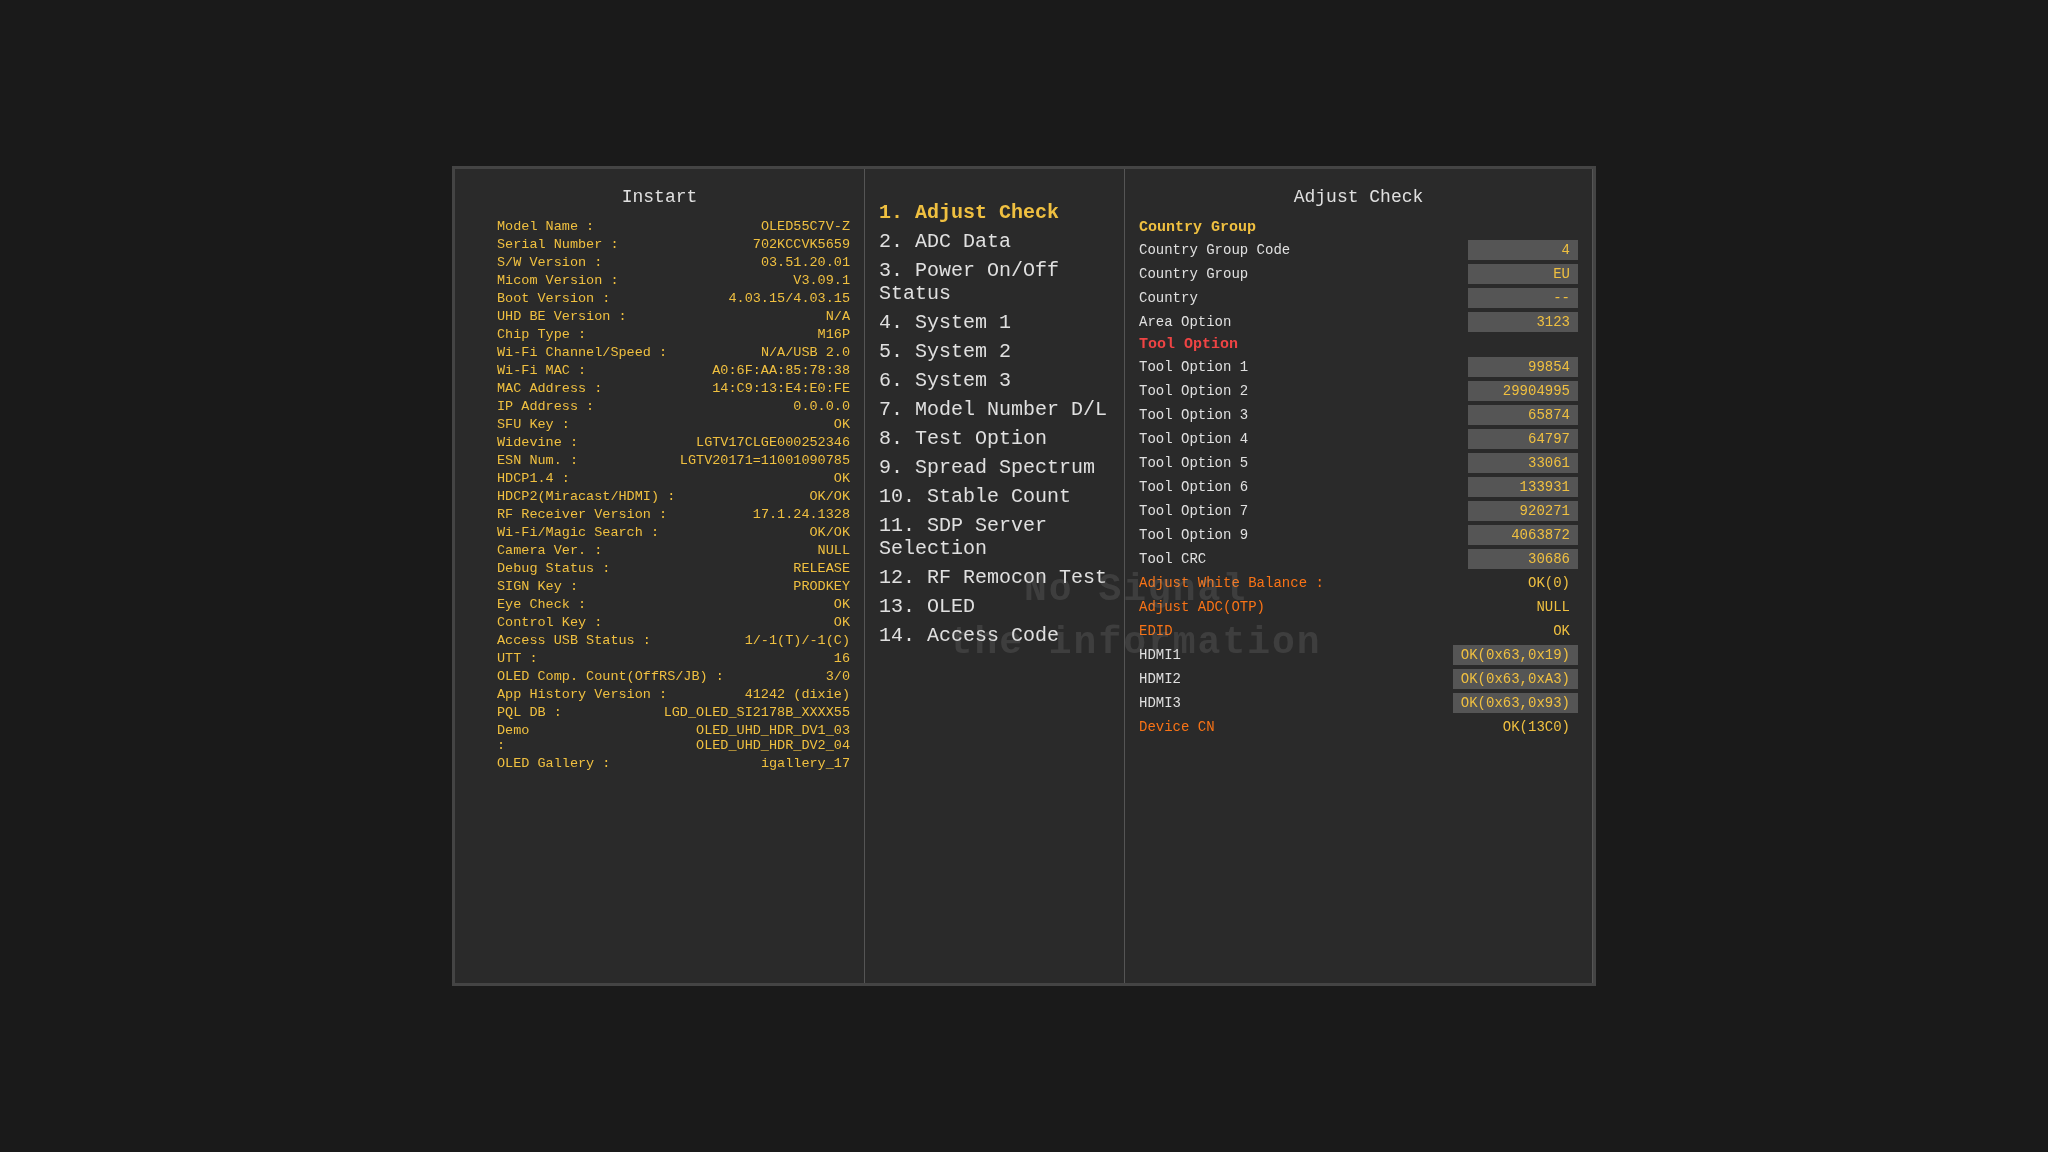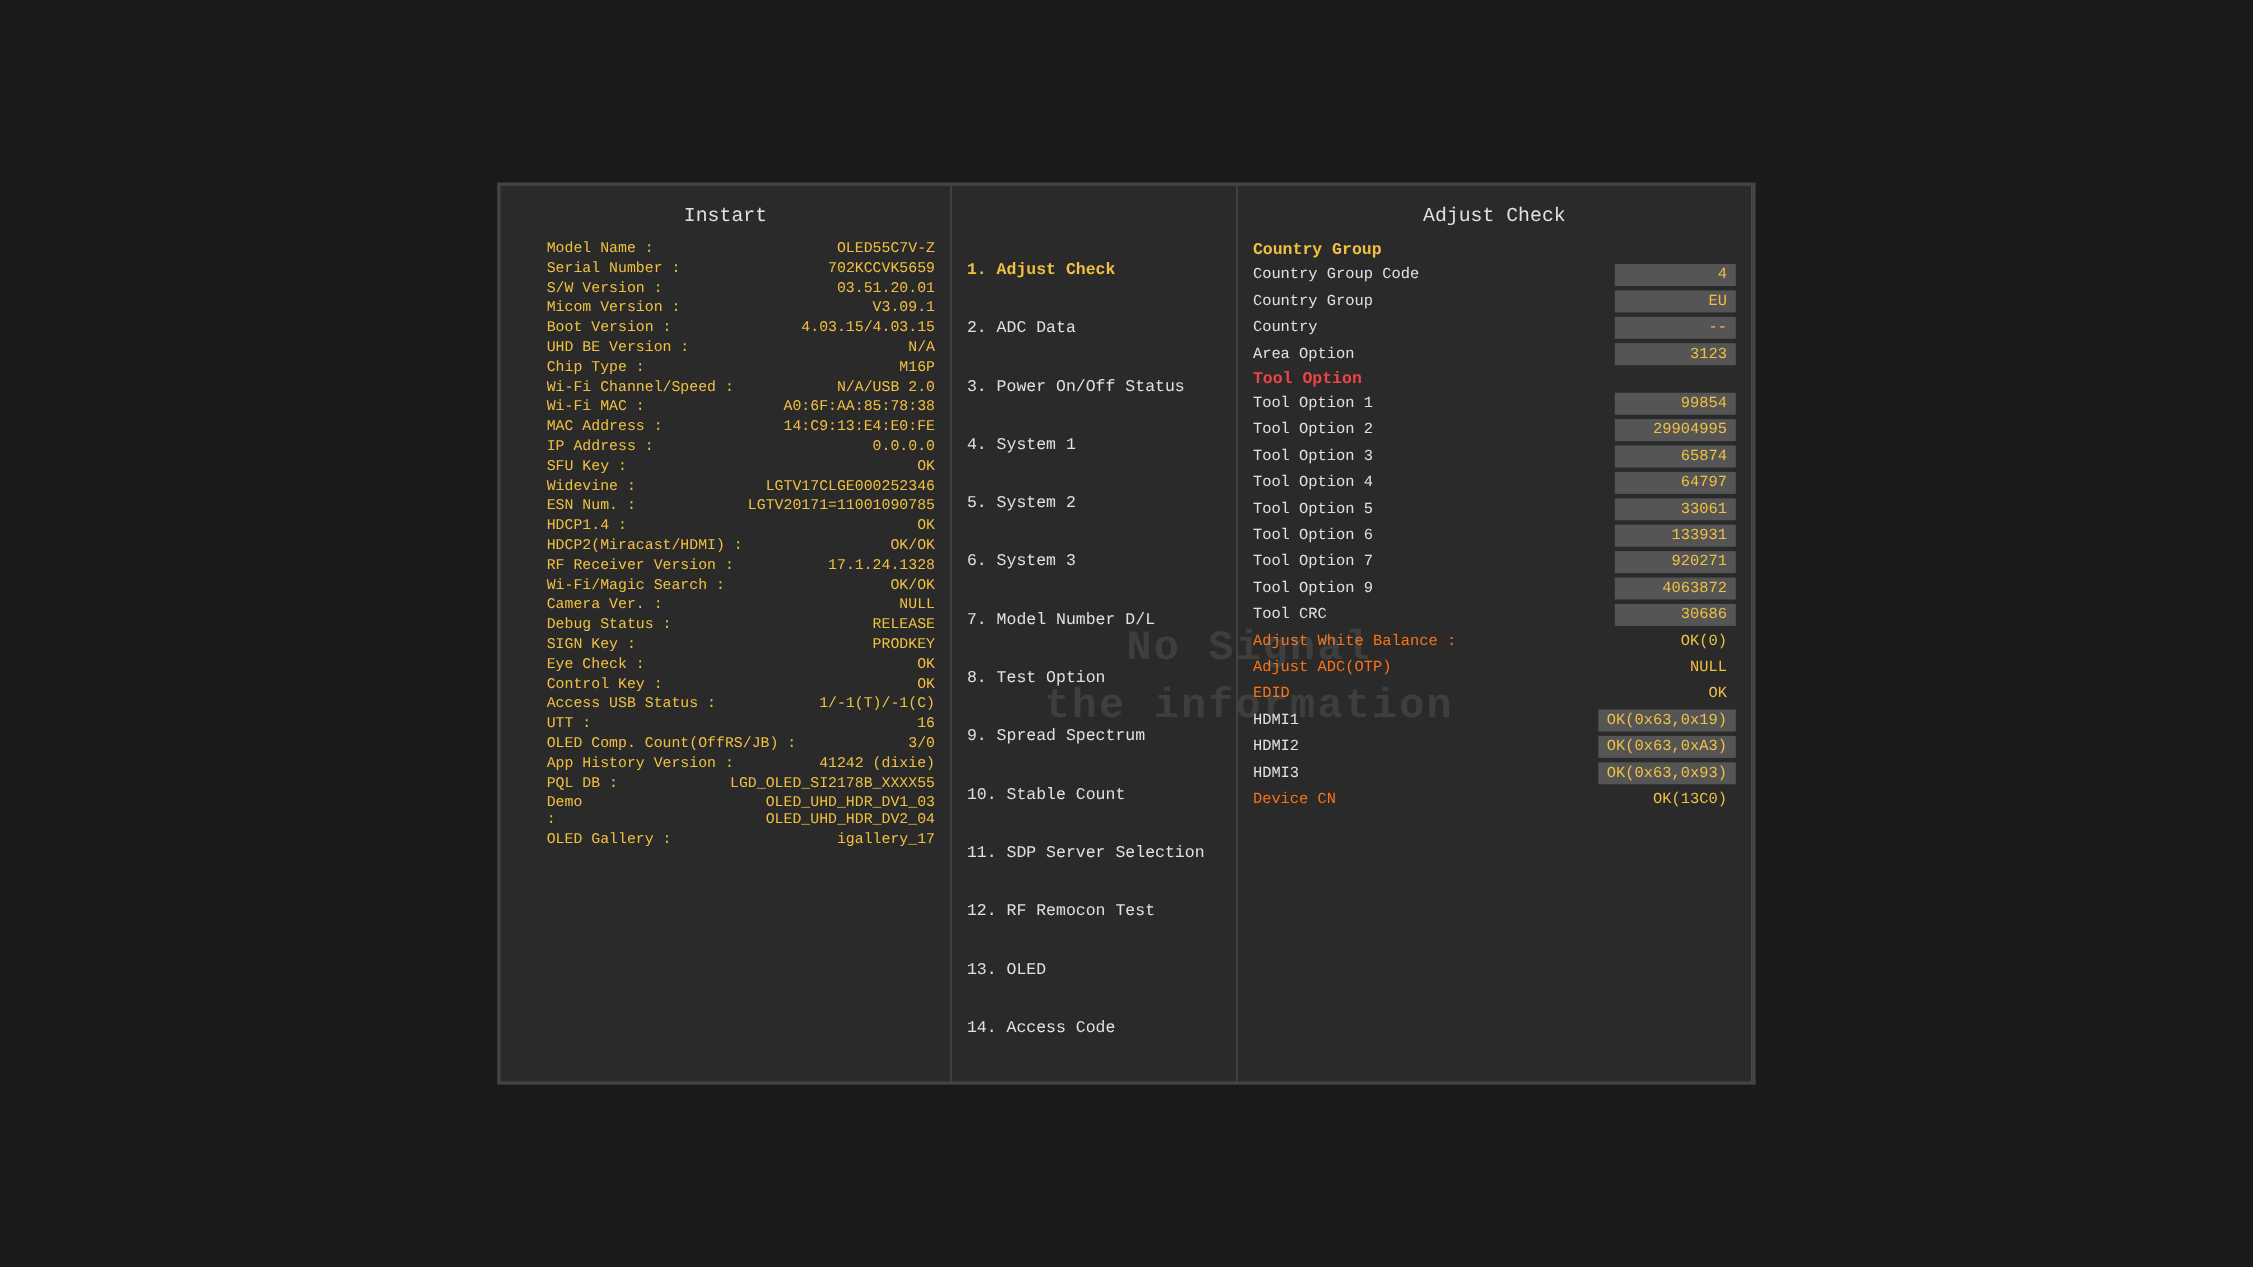--- a/index.html
+++ b/index.html
@@ -52,23 +52,22 @@
     .info-label {
       color: #f0c040;
       padding-left: 28px;
     }
     .info-value {
       color: #f0c040;
       text-align: right;
     }
     .menu-item {
       color: #e0e0e0;
-      font-size: 15px;
+      font-size: 20px;
       margin-bottom: 6px;
-      margin-top: 36px;
     }
     .menu-item.active {
       color: #f0c040;
       font-weight: bold;
     }
     .adjust-section {
       display: flex;
       justify-content: space-between;
       align-items: center;
       margin-bottom: 4px;

